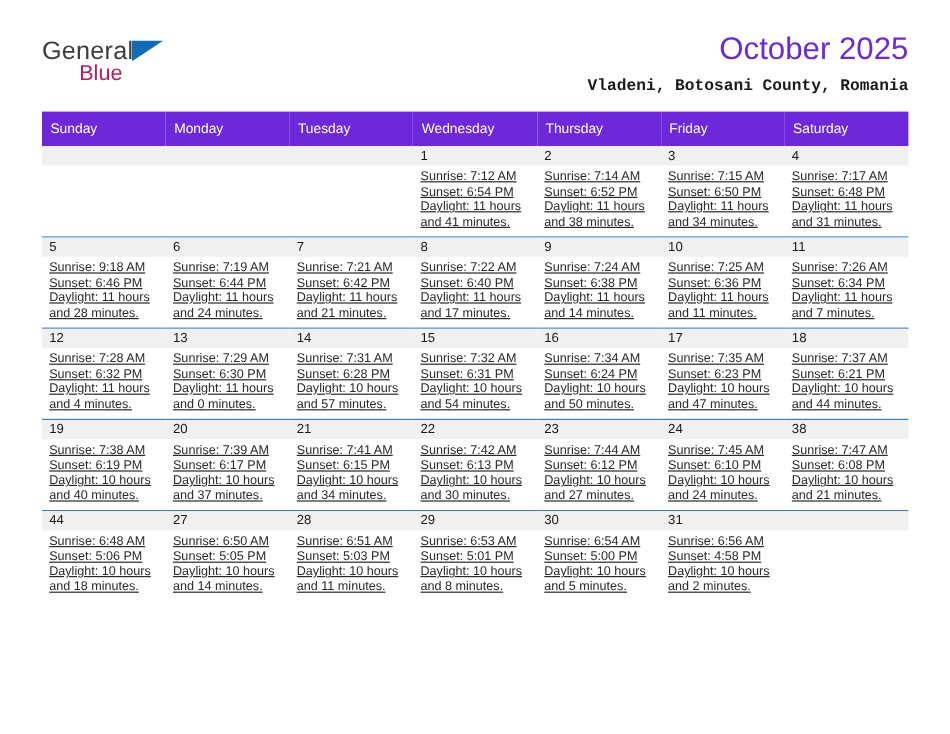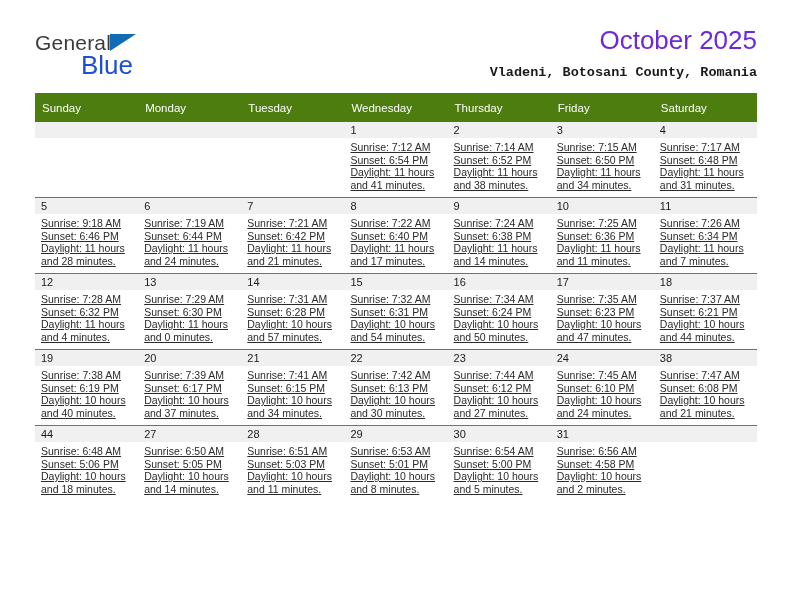--- a/index.html
+++ b/index.html
@@ -53,24 +53,24 @@
     position: absolute;
     left: 75px;
     top: 2px;
     width: 0;
     height: 0;
     border-top: 17px solid #0f6cb5;
     border-right: 26px solid transparent;
   }
   .logo-blue {
     position: absolute;
-    left: 46px;
+    left: 31px;
     top: 20px;
-    font-size: 26px;
-    color: #1d4ed8;
+    font-size: 18px;
+    color: #be185d;
     line-height: 1;
   }
 
   .titles {
     text-align: right;
     margin-top: 10px;
   }
   .cal-title {
     font-size: 26px;
     font-weight: normal;
@@ -88,21 +88,21 @@
   }
 
   
   .calendar {
     margin-top: 5px;
     width: 722px;
     border-collapse: collapse;
     table-layout: fixed;
   }
   .calendar th {
-    background: #4d7c0f;
+    background: #6d28d9;
     color: #ffffff;
     font-size: 11.5px;
     font-weight: normal;
     text-align: left;
     padding: 5px 0 5px 7px;
     height: 19px;
     border: none;
   }
   .calendar td {
     width: 103.1px;

